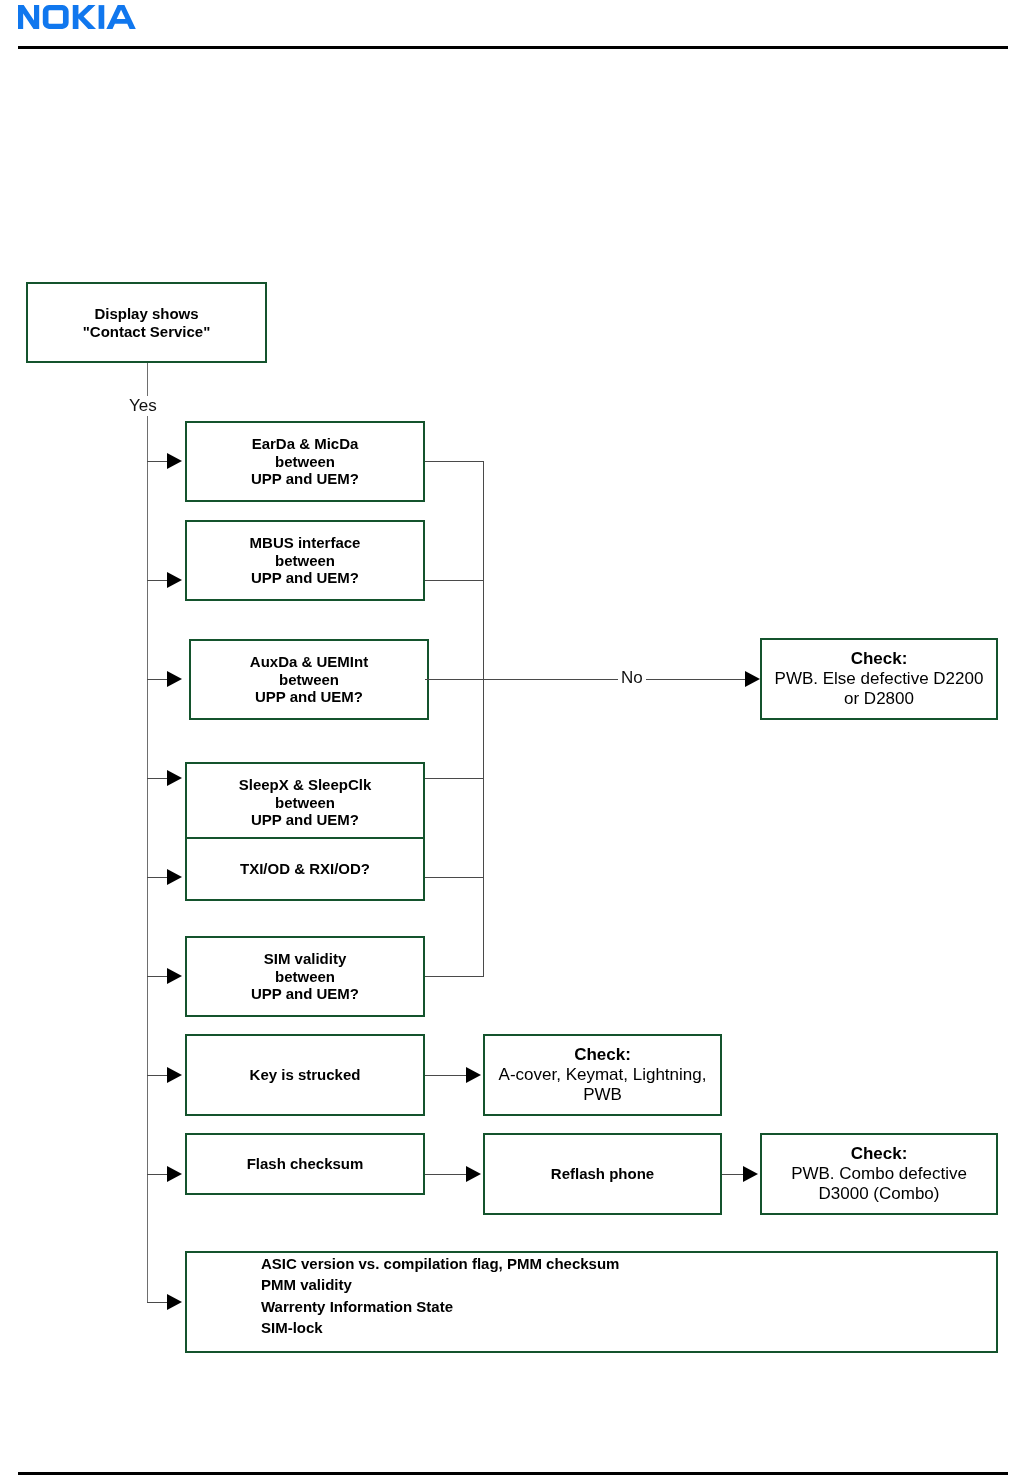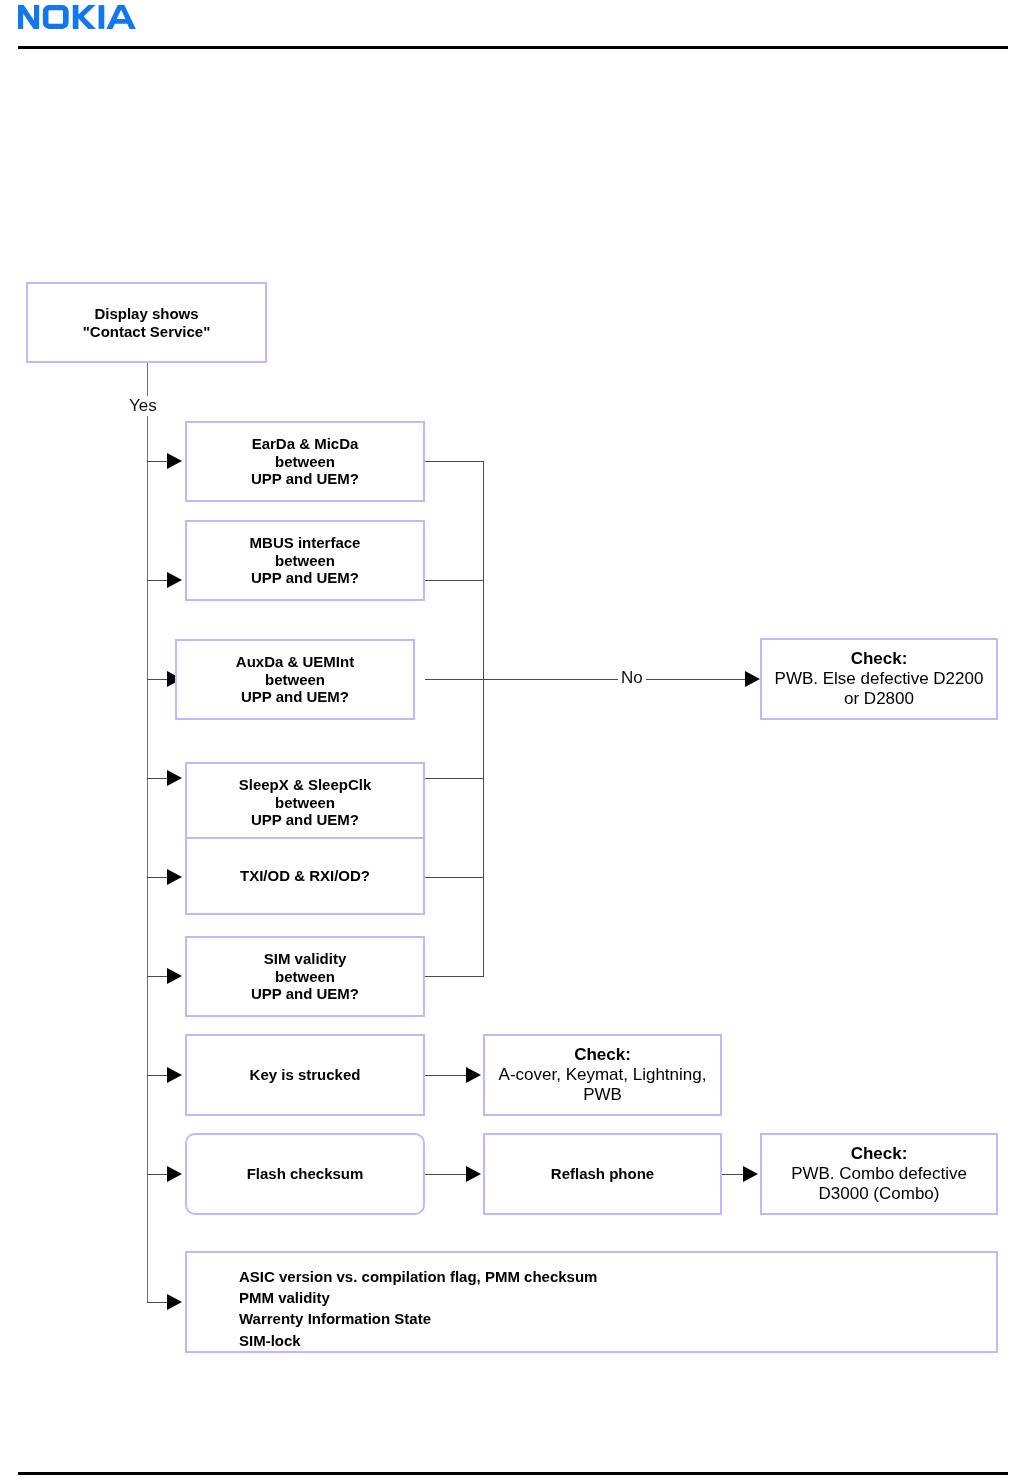--- a/index.html
+++ b/index.html
@@ -7,29 +7,29 @@
        font-family:"Liberation Sans","DejaVu Sans",sans-serif;color:#000;}
 
   
   #header-logo{position:absolute;left:18px;top:4px;width:124px;height:26px;}
   #header-rule{position:absolute;left:18px;top:46px;width:990px;height:3px;background:#000;}
   #footer-rule{position:absolute;left:18px;top:1472px;width:990px;height:3px;background:#000;}
 
   
   #flow{position:absolute;left:0;top:0;width:1026px;height:1479px;}
 
-  .node{position:absolute;box-sizing:border-box;border:2px solid #c4b5fd;background:#fff;
+  .node{position:absolute;box-sizing:border-box;border:2px solid #14532d;background:#fff;
         display:flex;flex-direction:column;align-items:center;justify-content:center;
         text-align:center;line-height:1.18;}
   .node .ln{display:block;white-space:nowrap;}
   .node.bold{font-weight:bold;font-size:15px;}
   .node.check{font-size:17px;}
   .node.check .hd{font-weight:bold;}
-  .node.listbox{align-items:flex-start;justify-content:flex-end;text-align:left;
-                font-weight:bold;font-size:15px;padding-left:52px;line-height:1.42;}
+  .node.listbox{align-items:flex-start;justify-content:flex-start;text-align:left;
+                font-weight:bold;font-size:15px;padding-left:74px;line-height:1.42;}
 
   .edge{position:absolute;background:#4a4a4a;}
   .edge.h{height:1px;}
   .edge.v{width:1px;}
   .spine{position:absolute;background:#6e6e6e;width:1px;}
   .arrow{position:absolute;width:0;height:0;
          border-top:8px solid transparent;border-bottom:8px solid transparent;
          border-left:15px solid #000;}
   .elabel{position:absolute;font-size:17px;color:#111;background:#fff;padding:0 3px;white-space:nowrap;}
 </style>
@@ -93,33 +93,33 @@
     <span class="ln">between</span>
     <span class="ln">UPP and UEM?</span>
   </div>
 
   <div class="node bold" style="left:185px;top:520px;width:240px;height:81px;">
     <span class="ln">MBUS interface</span>
     <span class="ln">between</span>
     <span class="ln">UPP and UEM?</span>
   </div>
 
-  <div class="node bold" style="left:175px;top:639px;width:240px;height:81px;">
+  <div class="node bold" style="left:189px;top:639px;width:240px;height:81px;">
     <span class="ln">AuxDa &amp; UEMInt</span>
     <span class="ln">between</span>
     <span class="ln">UPP and UEM?</span>
   </div>
 
   <div class="node bold" style="left:185px;top:738px;width:240px;height:81px;margin-top:24px;">
     <span class="ln">SleepX &amp; SleepClk</span>
     <span class="ln">between</span>
     <span class="ln">UPP and UEM?</span>
   </div>
 
-  <div class="node bold" style="left:185px;top:837px;width:240px;height:78px;">
+  <div class="node bold" style="left:185px;top:837px;width:240px;height:64px;">
     <span class="ln">TXI/OD &amp; RXI/OD?</span>
   </div>
 
   <div class="node bold" style="left:185px;top:936px;width:240px;height:81px;">
     <span class="ln">SIM validity</span>
     <span class="ln">between</span>
     <span class="ln">UPP and UEM?</span>
   </div>
 
   <div class="edge h" style="left:425px;top:461px;width:58px;"></div>
@@ -144,21 +144,21 @@
     <span class="ln">Key is strucked</span>
   </div>
   <div class="edge h" style="left:425px;top:1075px;width:43px;"></div>
   <div class="arrow" style="left:466px;top:1067px;"></div>
   <div class="node check" style="left:483px;top:1034px;width:239px;height:82px;">
     <span class="ln hd">Check:</span>
     <span class="ln">A-cover, Keymat, Lightning,</span>
     <span class="ln">PWB</span>
   </div>
 
-  <div class="node bold" style="left:185px;top:1133px;width:240px;height:82px;border-radius:10px;">
+  <div class="node bold" style="left:185px;top:1133px;width:240px;height:62px;">
     <span class="ln">Flash checksum</span>
   </div>
   <div class="edge h" style="left:425px;top:1174px;width:43px;"></div>
   <div class="arrow" style="left:466px;top:1166px;"></div>
   <div class="node bold" style="left:483px;top:1133px;width:239px;height:82px;">
     <span class="ln">Reflash phone</span>
   </div>
   <div class="edge h" style="left:722px;top:1174px;width:23px;"></div>
   <div class="arrow" style="left:743px;top:1166px;"></div>
   <div class="node check" style="left:760px;top:1133px;width:238px;height:82px;">

